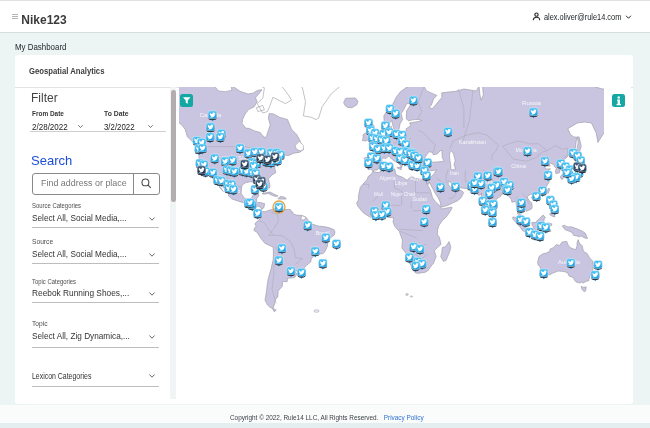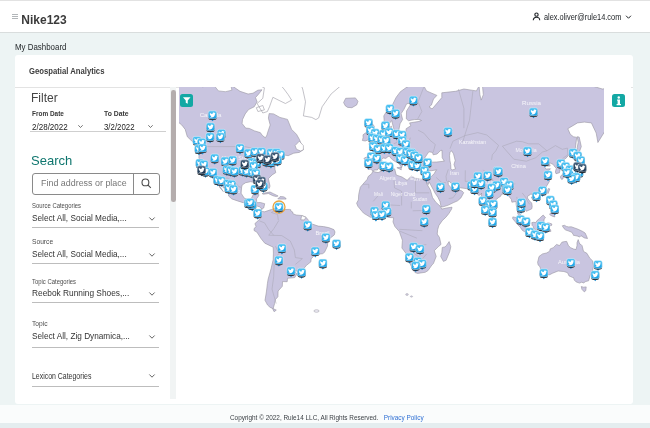--- a/index.html
+++ b/index.html
@@ -24,21 +24,21 @@
 <div class="abs" style="left:104px;top:109.3px;font-size:7.6px;color:#383838;font-weight:bold;transform-origin:0 0;transform:scaleX(0.9);white-space:pre;">To Date</div>
 <div class="abs" style="left:32px;top:120.7px;font-size:9.8px;color:#222;transform-origin:0 0;transform:scaleX(0.82);white-space:pre;">2/28/2022</div>
 <div class="abs" style="left:104px;top:120.7px;font-size:9.8px;color:#222;transform-origin:0 0;transform:scaleX(0.8);white-space:pre;">3/2/2022</div>
 <svg class="abs" style="left:76.5px;top:124.3px" width="7" height="5" viewBox="0 0 10 8" fill="none" stroke="#555" stroke-width="1.3">
     <path d="M1.5 2 5 5.6 8.5 2"></path>
   </svg>
 <svg class="abs" style="left:147px;top:124.3px" width="7" height="5" viewBox="0 0 10 8" fill="none" stroke="#555" stroke-width="1.3">
     <path d="M1.5 2 5 5.6 8.5 2"></path>
   </svg>
 <div class="abs" style="left:30px;top:131.3px;width:135.5px;height:1px;background:#cfcfcf"></div>
-<div class="abs" style="left:31px;top:152.8px;font-size:13px;color:#0f766e;white-space:pre;">Search</div>
+<div class="abs" style="left:31px;top:152.8px;font-size:13px;color:#1d4ed8;white-space:pre;">Search</div>
 <div class="abs" style="left:32.4px;top:172.6px;width:127.2px;height:22px;border:1px solid #8a8a8a;border-radius:3px;background:#fff"></div>
 <div class="abs" style="left:133.1px;top:172.6px;width:1px;height:22px;background:#8a8a8a"></div>
 <div class="abs" style="left:40.5px;top:178.3px;font-size:9.2px;color:#767676;transform-origin:0 0;transform:scaleX(0.97);white-space:pre;">Find address or place</div>
 <svg class="abs" style="left:139.5px;top:176.5px" width="13" height="13" viewBox="0 0 24 24" fill="none" stroke="#4a4a4a" stroke-width="2">
     <circle cx="10" cy="10" r="6.3"></circle>
     <path d="M14.8 14.8 20 20"></path>
   </svg>
 <div class="abs" style="left:32px;top:200.8px;font-size:7.4px;color:#4c4c4c;transform-origin:0 0;transform:scaleX(0.8);white-space:pre;">Source Categories</div>
 <div class="abs" style="left:31.5px;top:211.9px;font-size:9.8px;color:#333;transform-origin:0 0;transform:scaleX(0.84);white-space:pre;">Select All, Social Media,...</div>
 <svg class="abs" style="left:148px;top:216px" width="8" height="6" viewBox="0 0 10 8" fill="none" stroke="#555" stroke-width="1.2">

